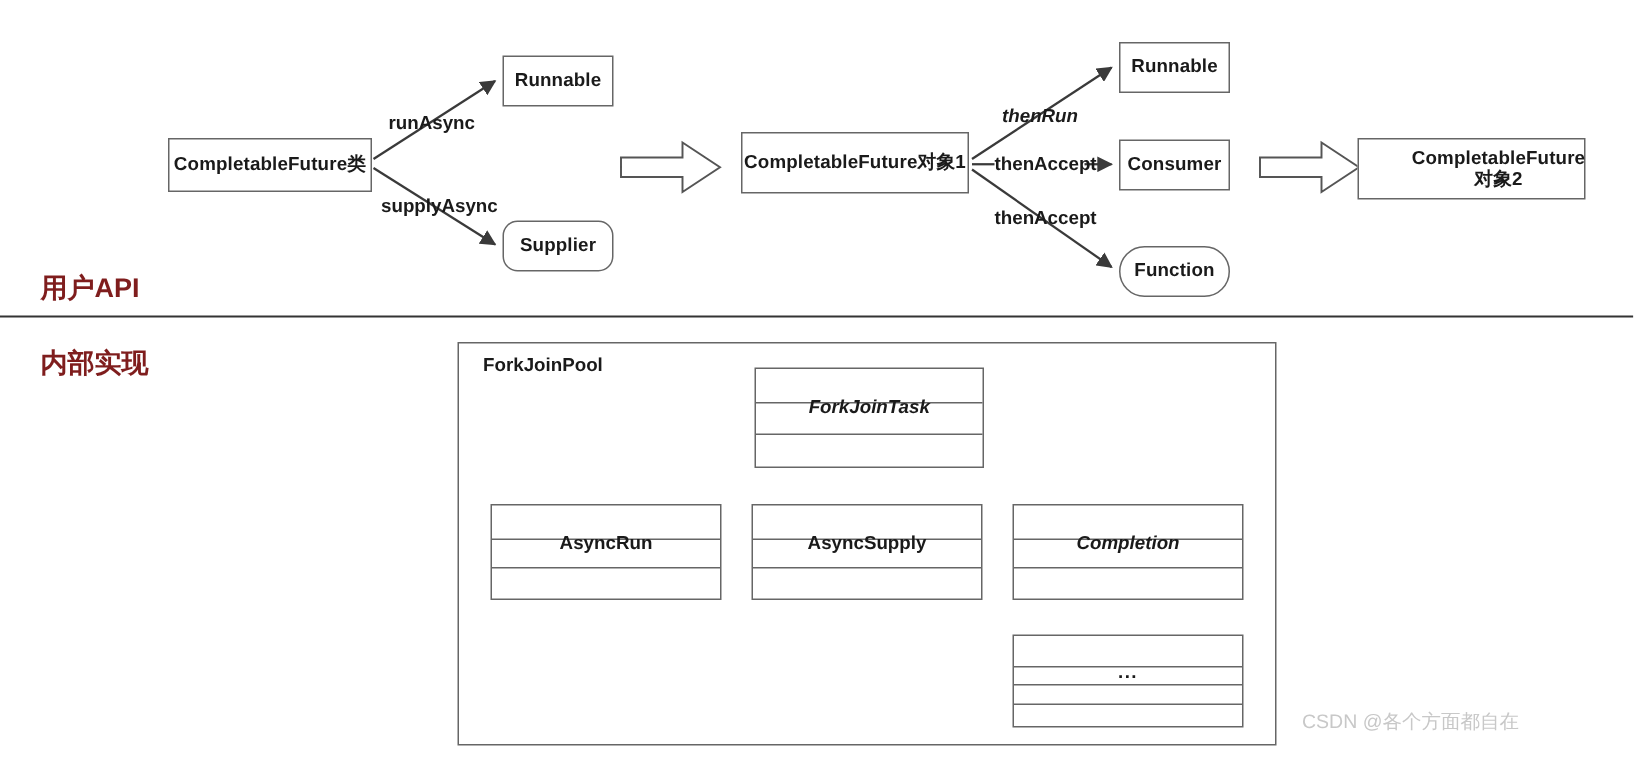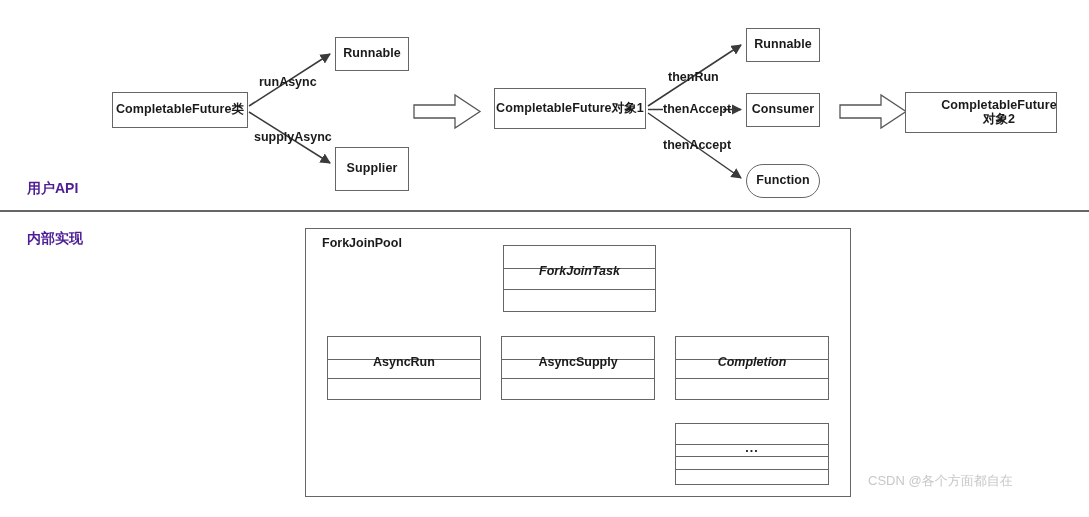--- a/index.html
+++ b/index.html
@@ -49,23 +49,23 @@
     font-size: 12.5px;
     font-weight: bold;
     color: #1a1a1a;
     white-space: nowrap;
     background: transparent;
   }
 
   
   .section-caption {
     position: absolute;
-    font-size: 14px;
-    font-weight: bold;
-    color: #4c1d95;
+    font-size: 18px;
+    font-weight: bold;
+    color: #7f1d1d;
     white-space: nowrap;
   }
 
   
   .pool {
     position: absolute;
     box-sizing: border-box;
     border: 1.3px solid #666666;
     background: #ffffff;
   }
@@ -165,35 +165,35 @@
     <line x1="752" y1="411" x2="752" y2="423" stroke="#555555" stroke-width="1.3"></line>
   </svg>
 
   <div class="section-caption" style="left:27px; top:180px;">用户API</div>
   <div class="section-caption" style="left:27px; top:230px;">内部实现</div>
 
   <div class="node wide" style="left:112px; top:92px; width:136px; height:36px;">CompletableFuture类</div>
 
   <div class="node" style="left:335px; top:37px; width:74px; height:34px;">Runnable</div>
 
-  <div class="node" style="left:335px; top:147px; width:74px; height:44px;">Supplier</div>
+  <div class="node" style="left:335px; top:147px; width:74px; height:34px;border-radius:10px;">Supplier</div>
 
   <div class="edge-label" style="left:259px; top:75px;">runAsync</div>
 
   <div class="edge-label" style="left:254px; top:130px;">supplyAsync</div>
 
   <div class="node wide" style="left:494px; top:88px; width:152px; height:41px;">CompletableFuture对象1</div>
 
   <div class="node" style="left:746px; top:28px; width:74px; height:34px;">Runnable</div>
 
   <div class="node" style="left:746px; top:93px; width:74px; height:34px;">Consumer</div>
 
   <div class="node" style="left:746px; top:164px; width:74px; height:34px;border-radius:17px;">Function</div>
 
-  <div class="edge-label" style="left:668px; top:70px;">thenRun</div>
+  <div class="edge-label" style="left:668px; top:70px;font-style:italic;">thenRun</div>
 
   <div class="edge-label" style="left:663px; top:102px;">thenAccept</div>
 
   <div class="edge-label" style="left:663px; top:138px;">thenAccept</div>
 
   <div class="node wide" style="left:905px; top:92px; width:152px; height:41px;padding-left:36px;">CompletableFuture对象2</div>
 
   <div class="pool" style="left:305px; top:228px; width:546px; height:269px;"></div>
 
   <div class="pool-title" style="left:322px; top:236px;">ForkJoinPool</div>

